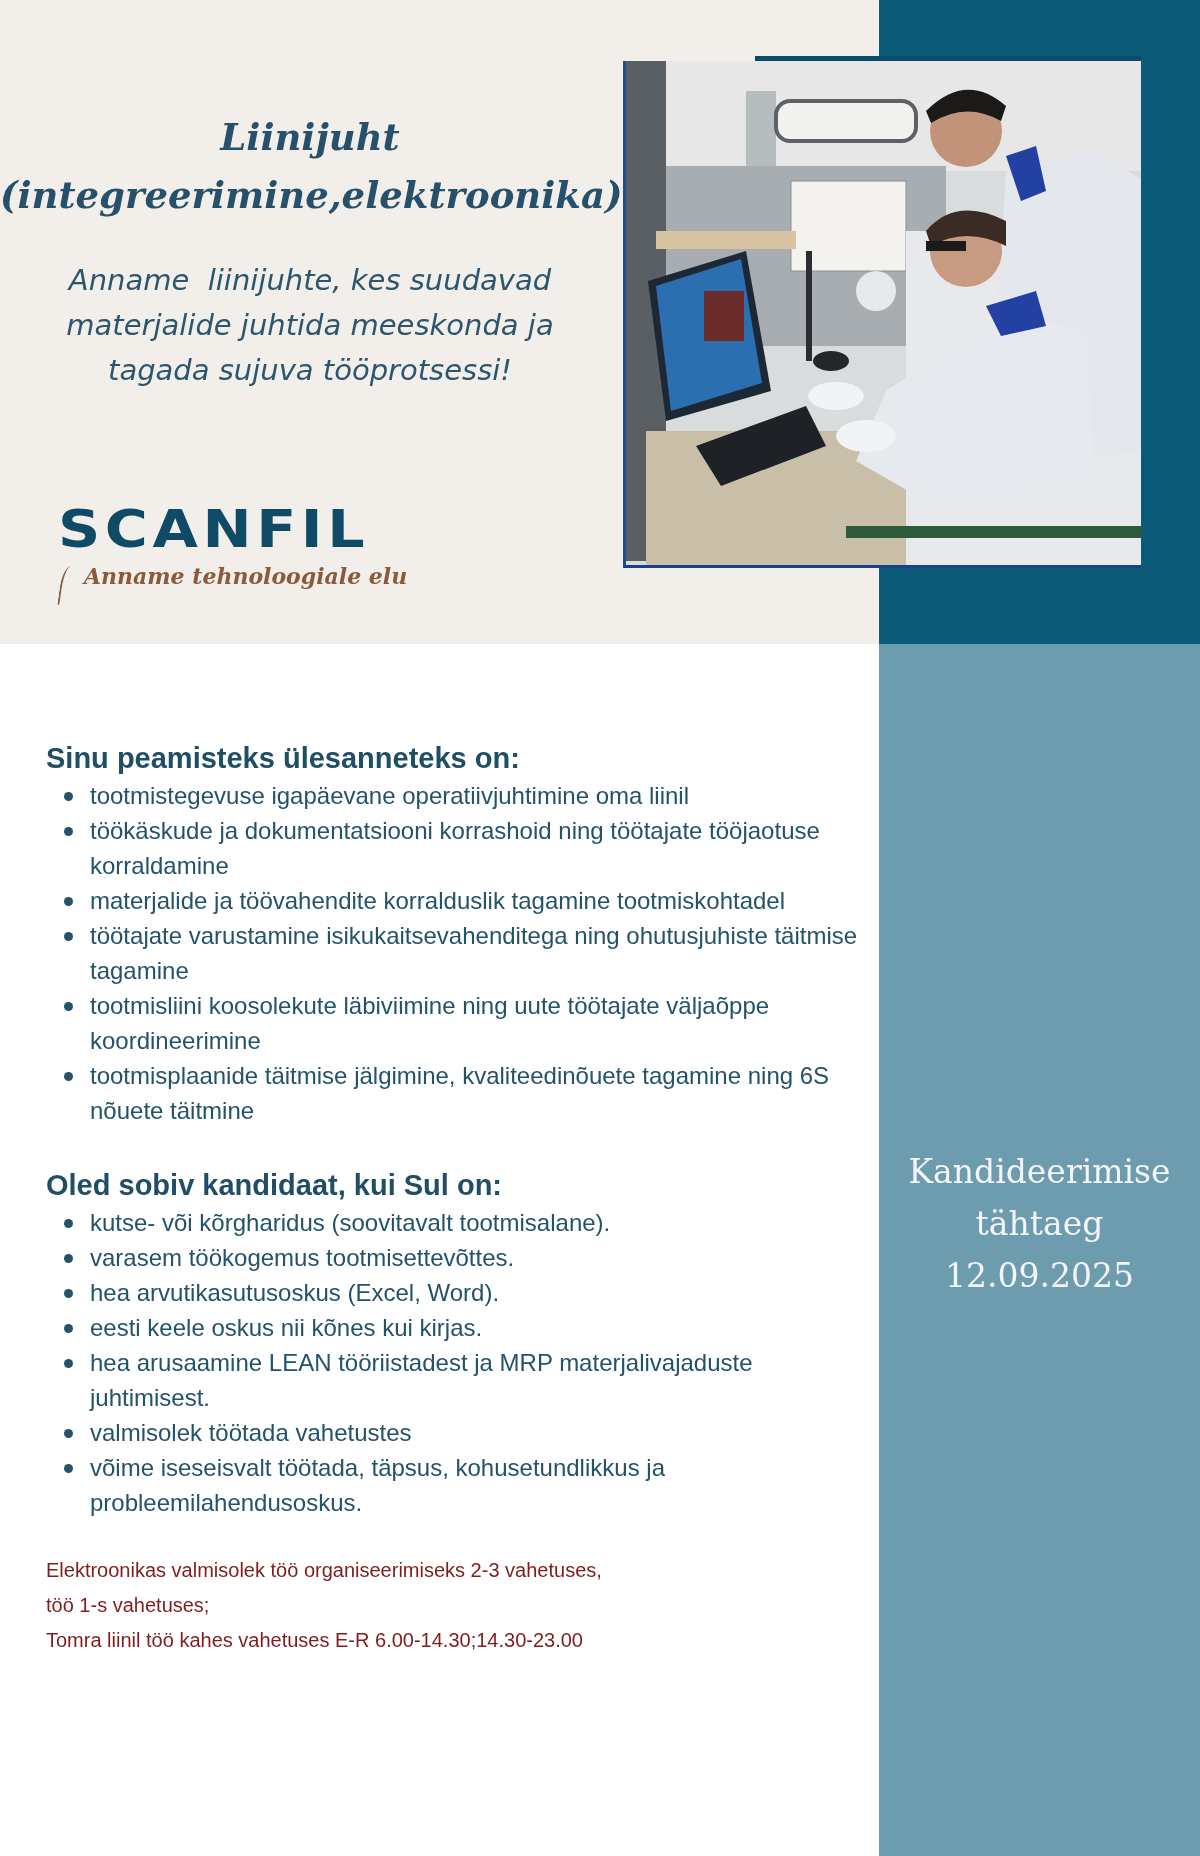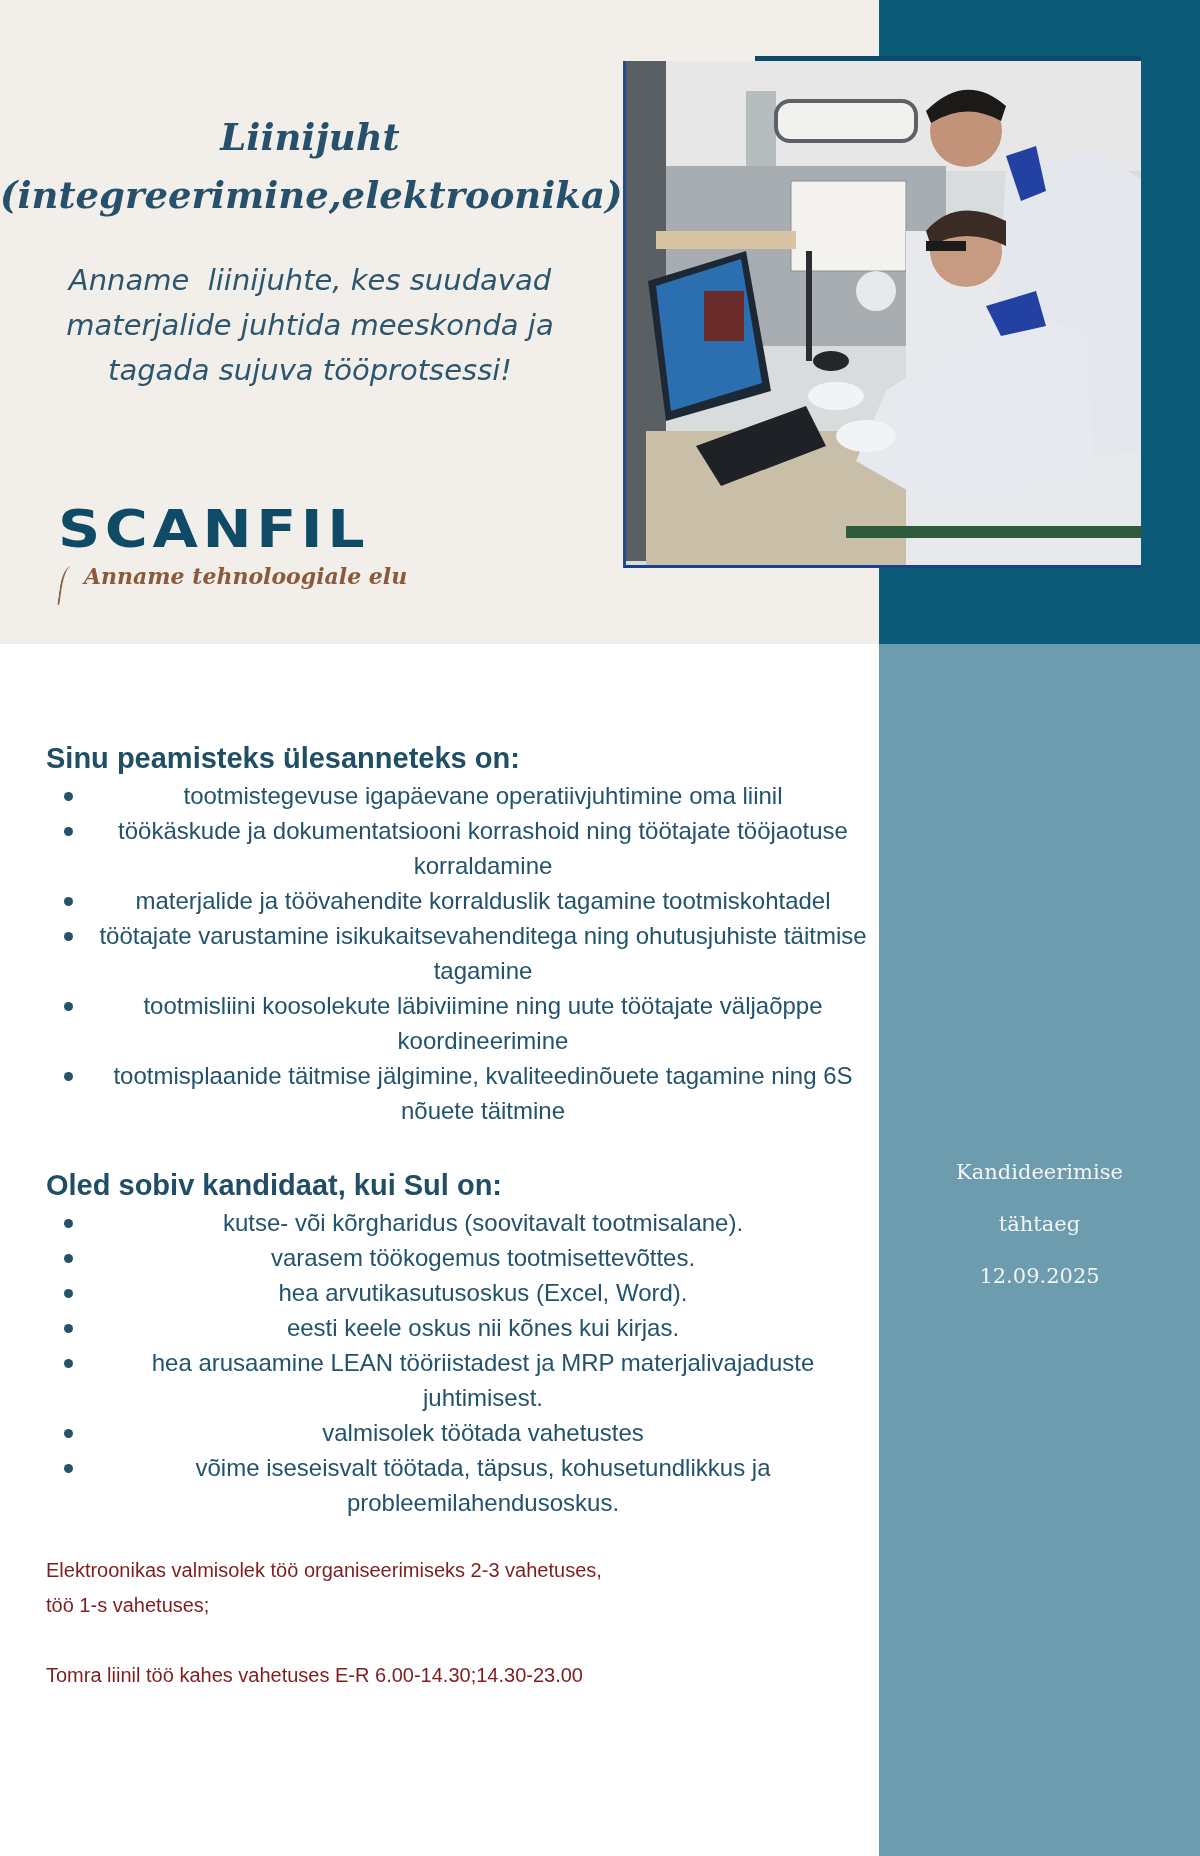--- a/index.html
+++ b/index.html
@@ -15,28 +15,28 @@
   .subtitle { position:absolute; left:20px; width:580px; top:258px; text-align:center; color:#2c566d;
               font-family:"DejaVu Sans", sans-serif; font-style:italic; font-size:29px; line-height:45px; }
   .logo { position:absolute; left:58px; top:500px; color:#0f4a66; font-family:"DejaVu Sans", sans-serif;
           font-weight:bold; font-size:51px; letter-spacing:4px; line-height:60px; transform:scaleX(1.15); transform-origin:left center; }
   .tagline-mark { position:absolute; left:60px; top:566px; width:12px; height:40px; border-left:2px solid #8a6142; border-radius:60% 0 0 0; transform:rotate(8deg); }
   .tagline { position:absolute; left:84px; top:563px; color:#8a5a3a; font-family:"DejaVu Serif", serif; font-style:italic;
              font-weight:bold; font-size:22px; line-height:26px; }
   .content { position:absolute; left:46px; top:738px; width:830px; color:#1f4f66; font-family:"Liberation Sans", sans-serif; }
   .section-h { font-weight:bold; font-size:29px; line-height:40px; margin:0; color:#1f4e65; }
   ul.blist { list-style:none; margin:0; padding:0 0 0 44px; }
-  ul.blist li { position:relative; font-size:24px; line-height:35px; color:#23536a;text-align:center; }
+  ul.blist li { position:relative; font-size:24px; line-height:35px; color:#23536a; }
   ul.blist li .dot { position:absolute; left:-26px; top:14px; width:9px; height:9px; border-radius:50%; background:#23536a; }
   .sec2 { margin-top:37px; }
   .para { font-size:20px; line-height:35px; color:#7f1d1d; margin:0; }
   .para1 { margin-top:33px; }
-  .para2 { margin-top:35px; }
+  .para2 { }
   .deadline { position:absolute; left:879px; width:321px; top:1146px; text-align:center; color:#f3f5f6;
-              font-family:"DejaVu Serif", serif; font-size:21px; line-height:52px; }
+              font-family:"DejaVu Serif", serif; font-size:33px; line-height:52px; }
 </style>
 </head>
 <body>
 
 <div class="header-bg"></div>
 <div class="col-dark"></div>
 <div class="col-light"></div>
 
 <div class="title">
   <div>Liinijuht</div>

